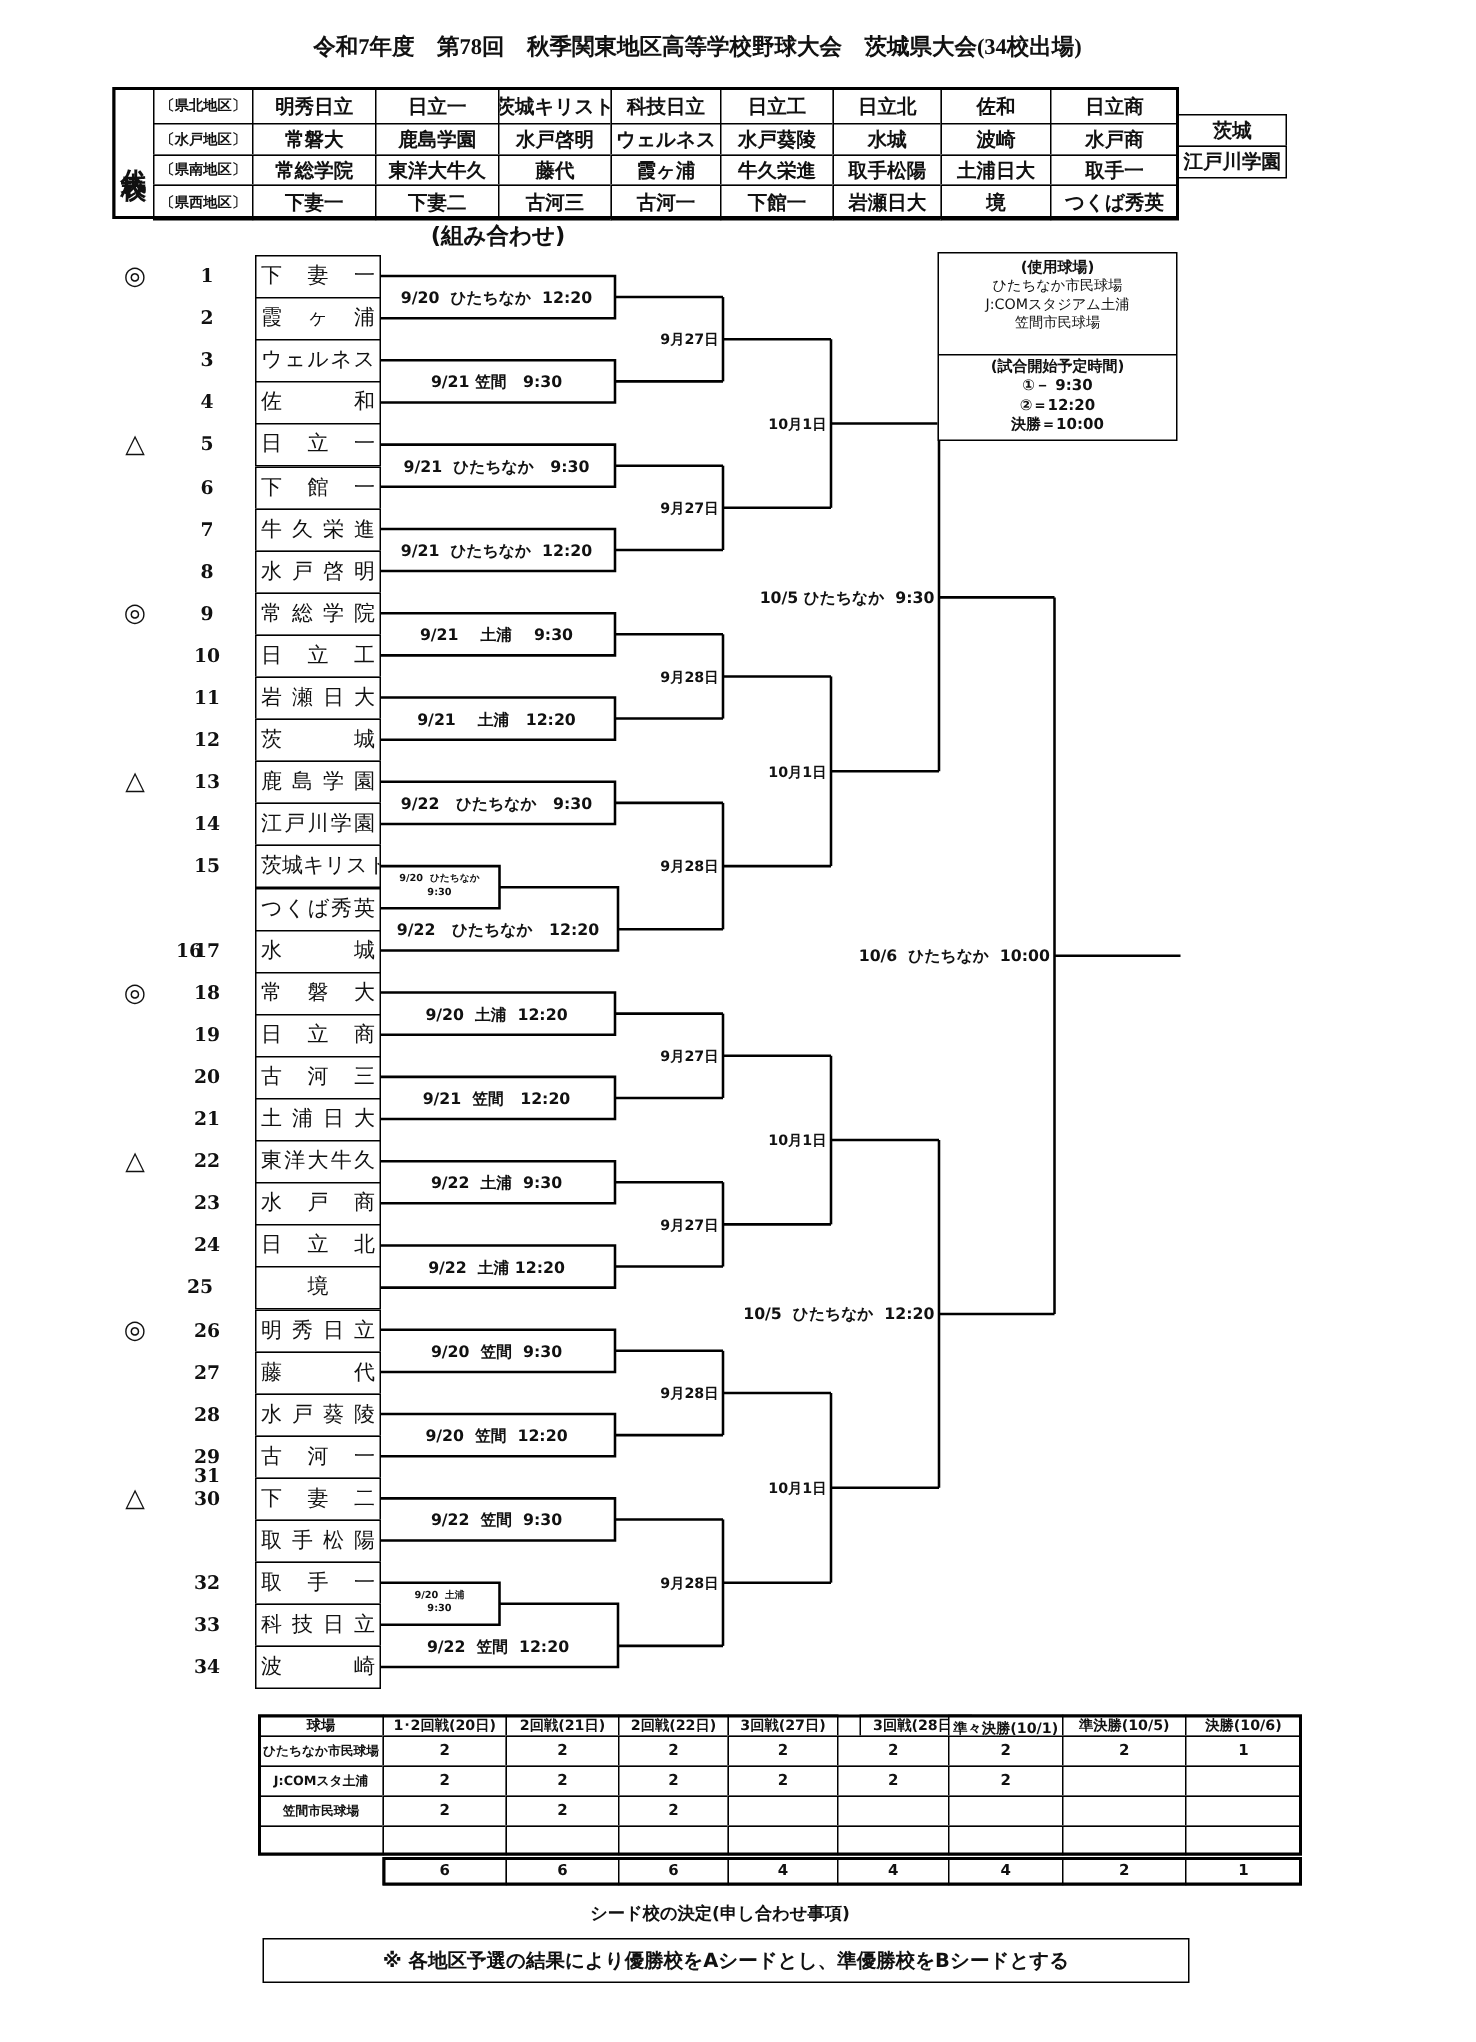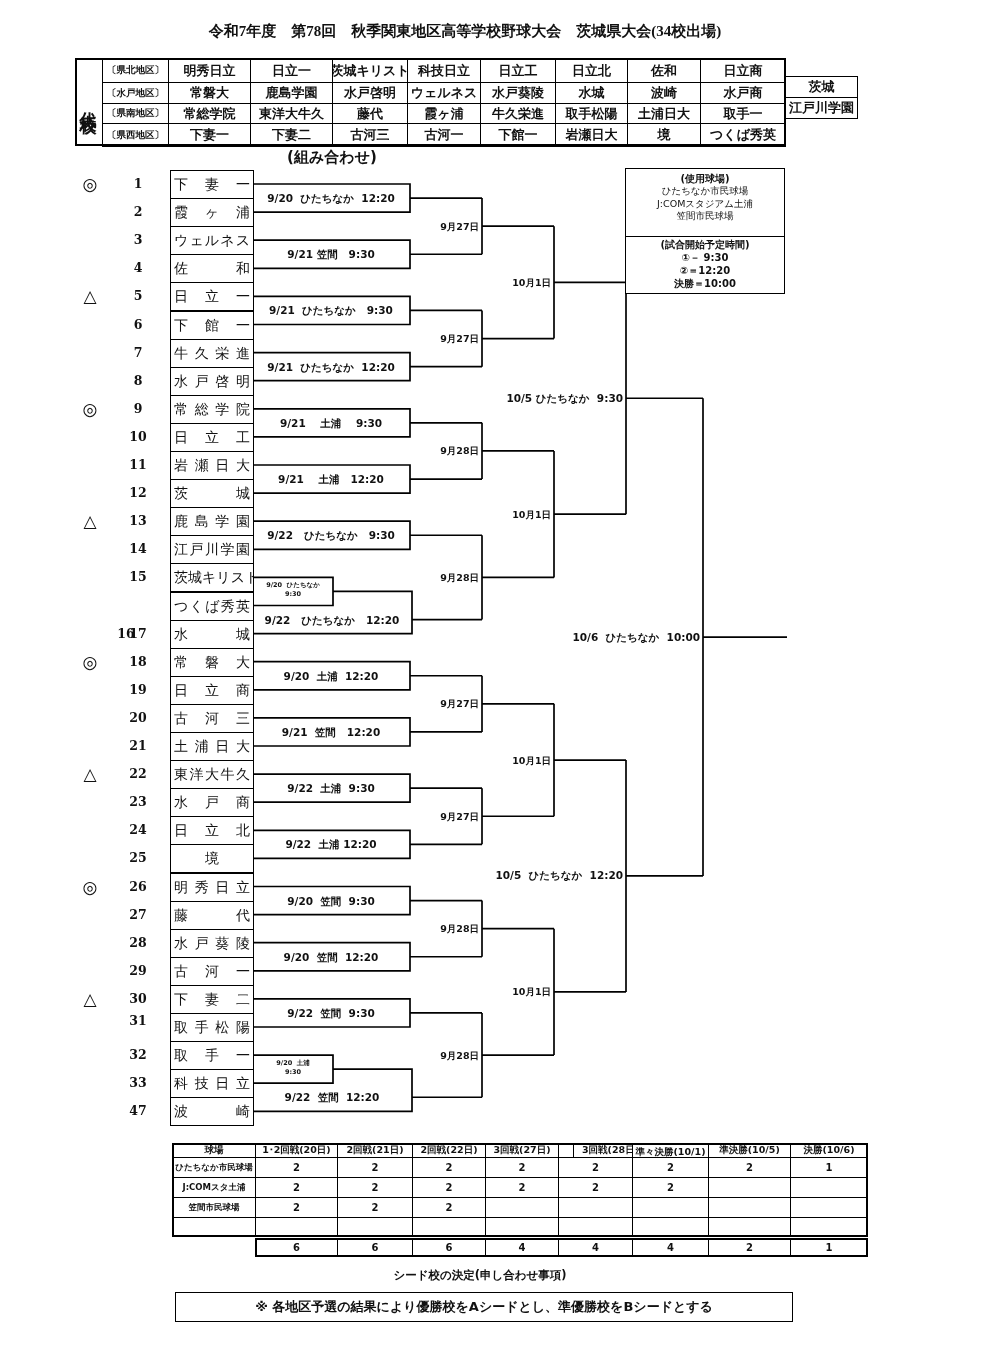--- a/index.html
+++ b/index.html
@@ -169,41 +169,41 @@
       <div class="abs name" style="left: 170px; top: 703.9px; width: 84px; height: 29.1px;">古河三</div>
       <div class="abs num" style="left: 121px; top: 736px;">21</div>
       <div class="abs name" style="left: 170px; top: 732px; width: 84px; height: 29.1px;">土浦日大</div>
       <div class="abs seed" style="left: 75px; top: 764.1px;">△</div>
       <div class="abs num" style="left: 121px; top: 764.1px;">22</div>
       <div class="abs name" style="left: 170px; top: 760.1px; width: 84px; height: 29.1px;">東洋大牛久</div>
       <div class="abs num" style="left: 121px; top: 792.2px;">23</div>
       <div class="abs name" style="left: 170px; top: 788.2px; width: 84px; height: 29.1px;">水戸商</div>
       <div class="abs num" style="left: 121px; top: 820.3px;">24</div>
       <div class="abs name" style="left: 170px; top: 816.3px; width: 84px; height: 29.1px;">日立北</div>
-      <div class="abs num" style="left: 121px; top: 848.4px;">25</div>
+      <div class="abs num" style="left: 108px; top: 848.4px; text-align: right;">25</div>
       <div class="abs name single" style="left: 170px; top: 844.4px; width: 84px; height: 29.1px;">境</div>
       <div class="abs seed" style="left: 75px; top: 876.5px;">◎</div>
       <div class="abs num" style="left: 121px; top: 876.5px;">26</div>
       <div class="abs name" style="left: 170px; top: 872.5px; width: 84px; height: 29.1px;">明秀日立</div>
       <div class="abs num" style="left: 121px; top: 904.6px;">27</div>
       <div class="abs name" style="left: 170px; top: 900.6px; width: 84px; height: 29.1px;">藤代</div>
       <div class="abs num" style="left: 121px; top: 932.7px;">28</div>
       <div class="abs name" style="left: 170px; top: 928.7px; width: 84px; height: 29.1px;">水戸葵陵</div>
       <div class="abs num" style="left: 121px; top: 960.8px;">29</div>
       <div class="abs name" style="left: 170px; top: 956.8px; width: 84px; height: 29.1px;">古河一</div>
       <div class="abs seed" style="left: 75px; top: 988.9px;">△</div>
       <div class="abs num" style="left: 121px; top: 988.9px;">30</div>
       <div class="abs name" style="left: 170px; top: 984.9px; width: 84px; height: 29.1px;">下妻二</div>
-      <div class="abs num" style="left: 121px; top: 1011px;">31</div>
+      <div class="abs num" style="left: 121px; top: 974px;">31</div>
       <div class="abs name" style="left: 170px; top: 1013px; width: 84px; height: 29.1px;">取手松陽</div>
       <div class="abs num" style="left: 121px; top: 1045.1px;">32</div>
       <div class="abs name" style="left: 170px; top: 1041.1px; width: 84px; height: 29.1px;">取手一</div>
       <div class="abs num" style="left: 121px; top: 1073.2px;">33</div>
       <div class="abs name" style="left: 170px; top: 1069.2px; width: 84px; height: 29.1px;">科技日立</div>
-      <div class="abs num" style="left: 121px; top: 1101.3px;">47</div>
+      <div class="abs num" style="left: 121px; top: 1101.3px;">34</div>
       <div class="abs name" style="left: 170px; top: 1097.3px; width: 84px; height: 29.1px;">波崎</div>
     </div>
 
   <svg id="bracket-svg" width="984" height="1361">
       <path d="M254 184 H410 V212.1 H254" fill="none" stroke="#000" stroke-width="1.7"></path>
       <text x="331" y="202.05" text-anchor="middle" font-size="10.5" xml:space="preserve" style="white-space: pre;">9/20  ひたちなか  12:20</text>
       <path d="M410 198.05 H482" fill="none" stroke="#000" stroke-width="1.7"></path>
       <path d="M254 240.2 H410 V268.3 H254" fill="none" stroke="#000" stroke-width="1.7"></path>
       <text x="331" y="258.25" text-anchor="middle" font-size="10.5" xml:space="preserve" style="white-space: pre;">9/21 笠間   9:30</text>
       <path d="M410 254.25 H482" fill="none" stroke="#000" stroke-width="1.7"></path>

